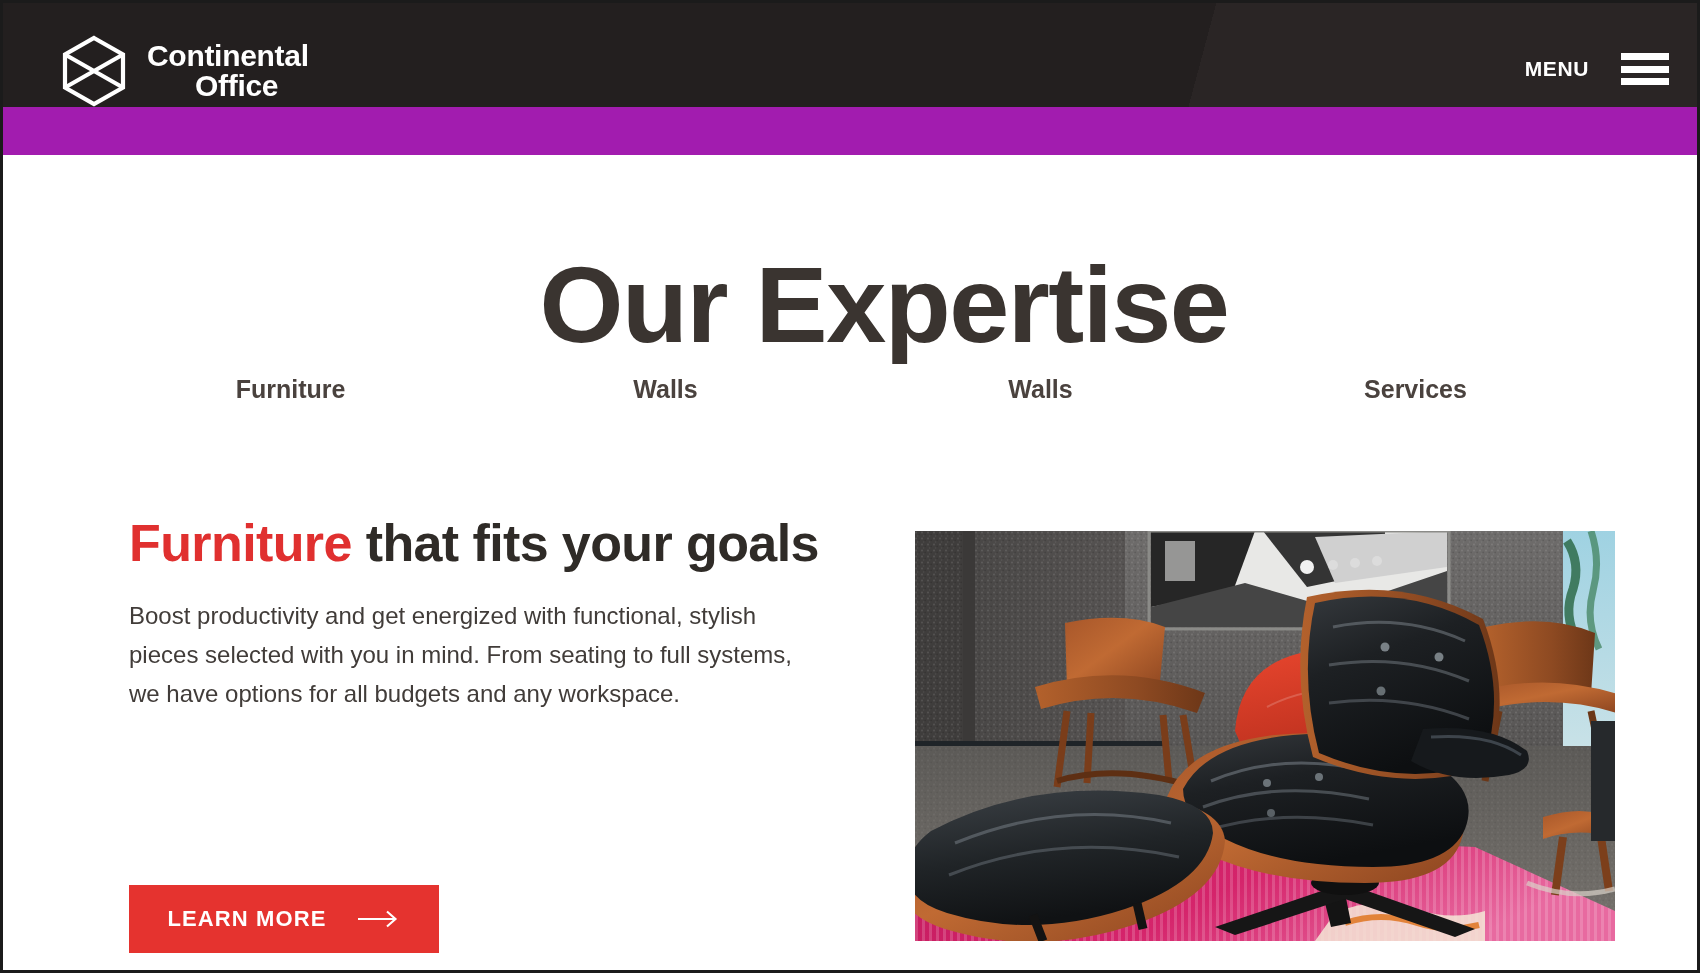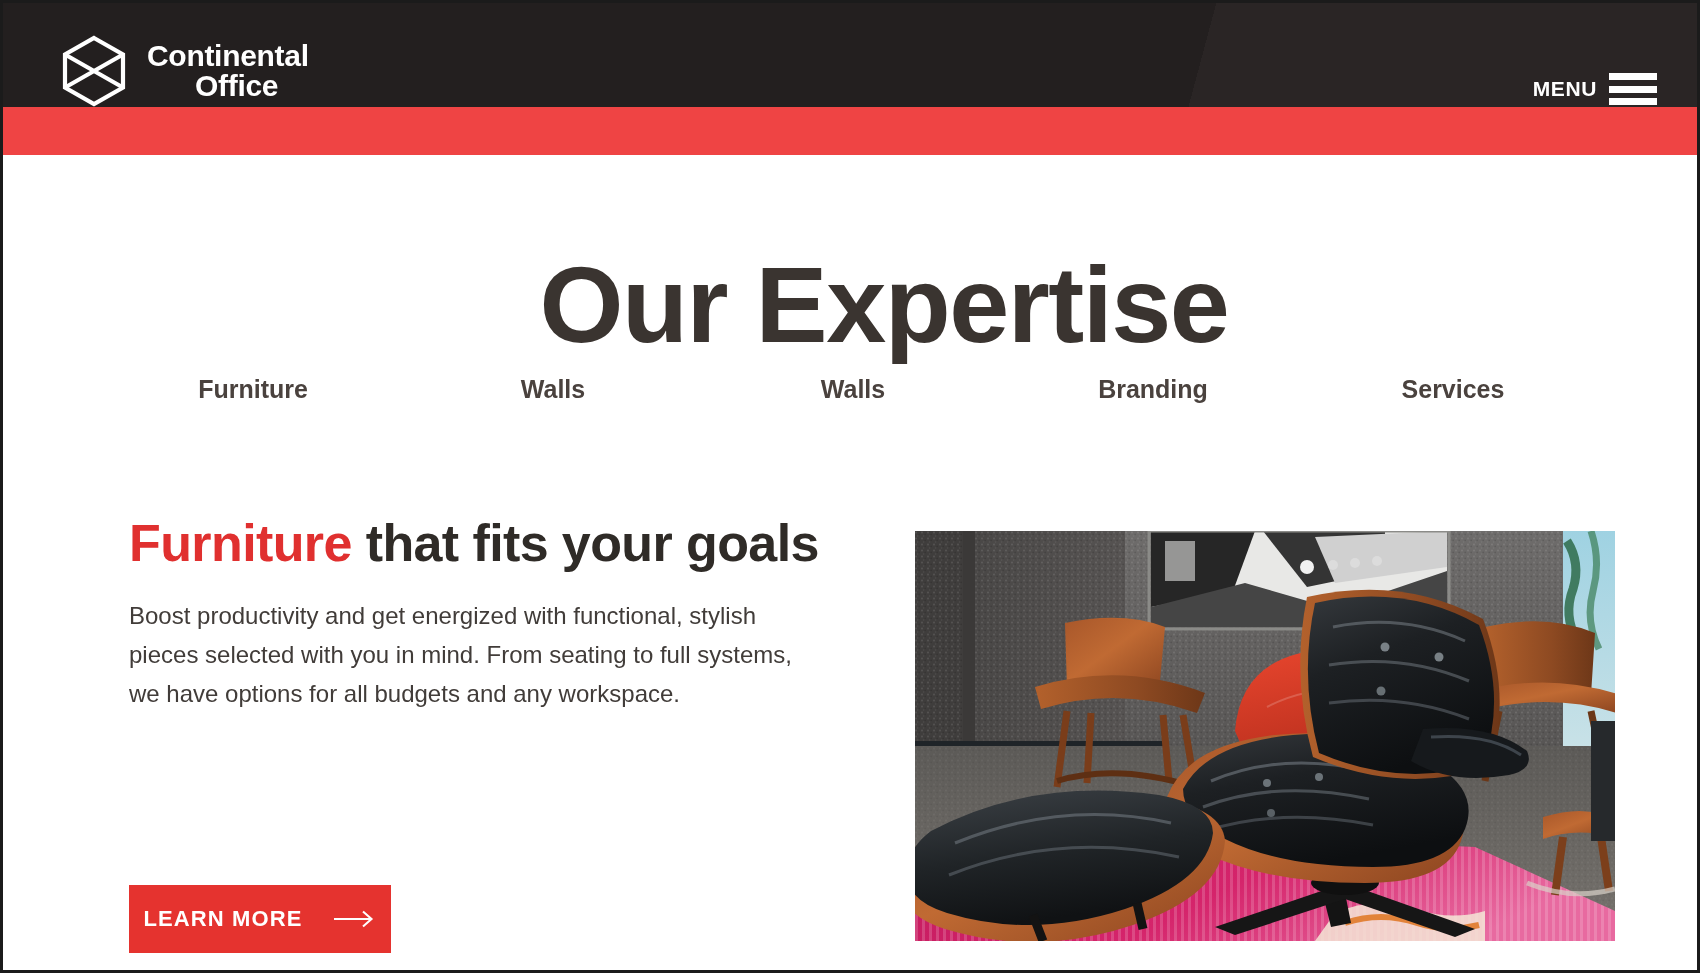--- a/index.html
+++ b/index.html
@@ -20,21 +20,21 @@
     box-sizing: border-box;
   }
 
   
   .site-header {
     position: absolute;
     left: 0;
     top: 0;
     width: 100%;
     height: 152px;
-    background: #ef4444;
+    background: #a21caf;
   }
   .header-upper-band {
     position: absolute;
     left: 0;
     top: 0;
     width: 100%;
     height: 104px;
     background: #2a2525;
   }
   .header-dark-panel {
@@ -72,28 +72,27 @@
     color: #ffffff;
     font-weight: 700;
     font-size: 30px;
     line-height: 1.0;
     letter-spacing: -0.3px;
   }
   .brand-text .line2 { display: block; margin-left: 48px; }
 
   .menu-toggle {
     position: absolute;
-    right: 40px;
+    right: 28px;
     top: 50px;
     display: flex;
     align-items: center;
-    gap: 12px;
+    gap: 32px;
     z-index: 5;
     cursor: pointer;
-    margin-top: 20px;
   }
   .menu-label {
     color: #ffffff;
     font-weight: 700;
     font-size: 21px;
     letter-spacing: 0.6px;
   }
   .hamburger {
     display: flex;
     flex-direction: column;
@@ -172,21 +171,21 @@
     line-height: 1.62;
     color: #413c39;
     margin: 0;
     max-width: 690px;
     font-weight: 400;
   }
   .cta-button {
     position: absolute;
     left: 0;
     top: 370px;
-    width: 262px;
+    width: 310px;
     height: 68px;
     background: #e5332f;
     border: none;
     display: flex;
     align-items: center;
     justify-content: center;
     gap: 32px;
     cursor: pointer;
     padding: 0;
   }
@@ -249,23 +248,20 @@
 
   <nav class="category-tabs">
     <div class="category-tab">
       <span class="tab-line">Furniture</span>
     </div>
     <div class="category-tab">
       <span class="tab-line">Walls</span>
     </div>
     <div class="category-tab">
       <span class="tab-line">Walls</span>
-    </div>
-    <div class="category-tab">
-      <span class="tab-line">Branding</span>
     </div>
     <div class="category-tab">
       <span class="tab-line">Services</span>
     </div>
   </nav>
 
   <section class="content">
 
     <div class="copy-col">
       <h2 class="headline">

